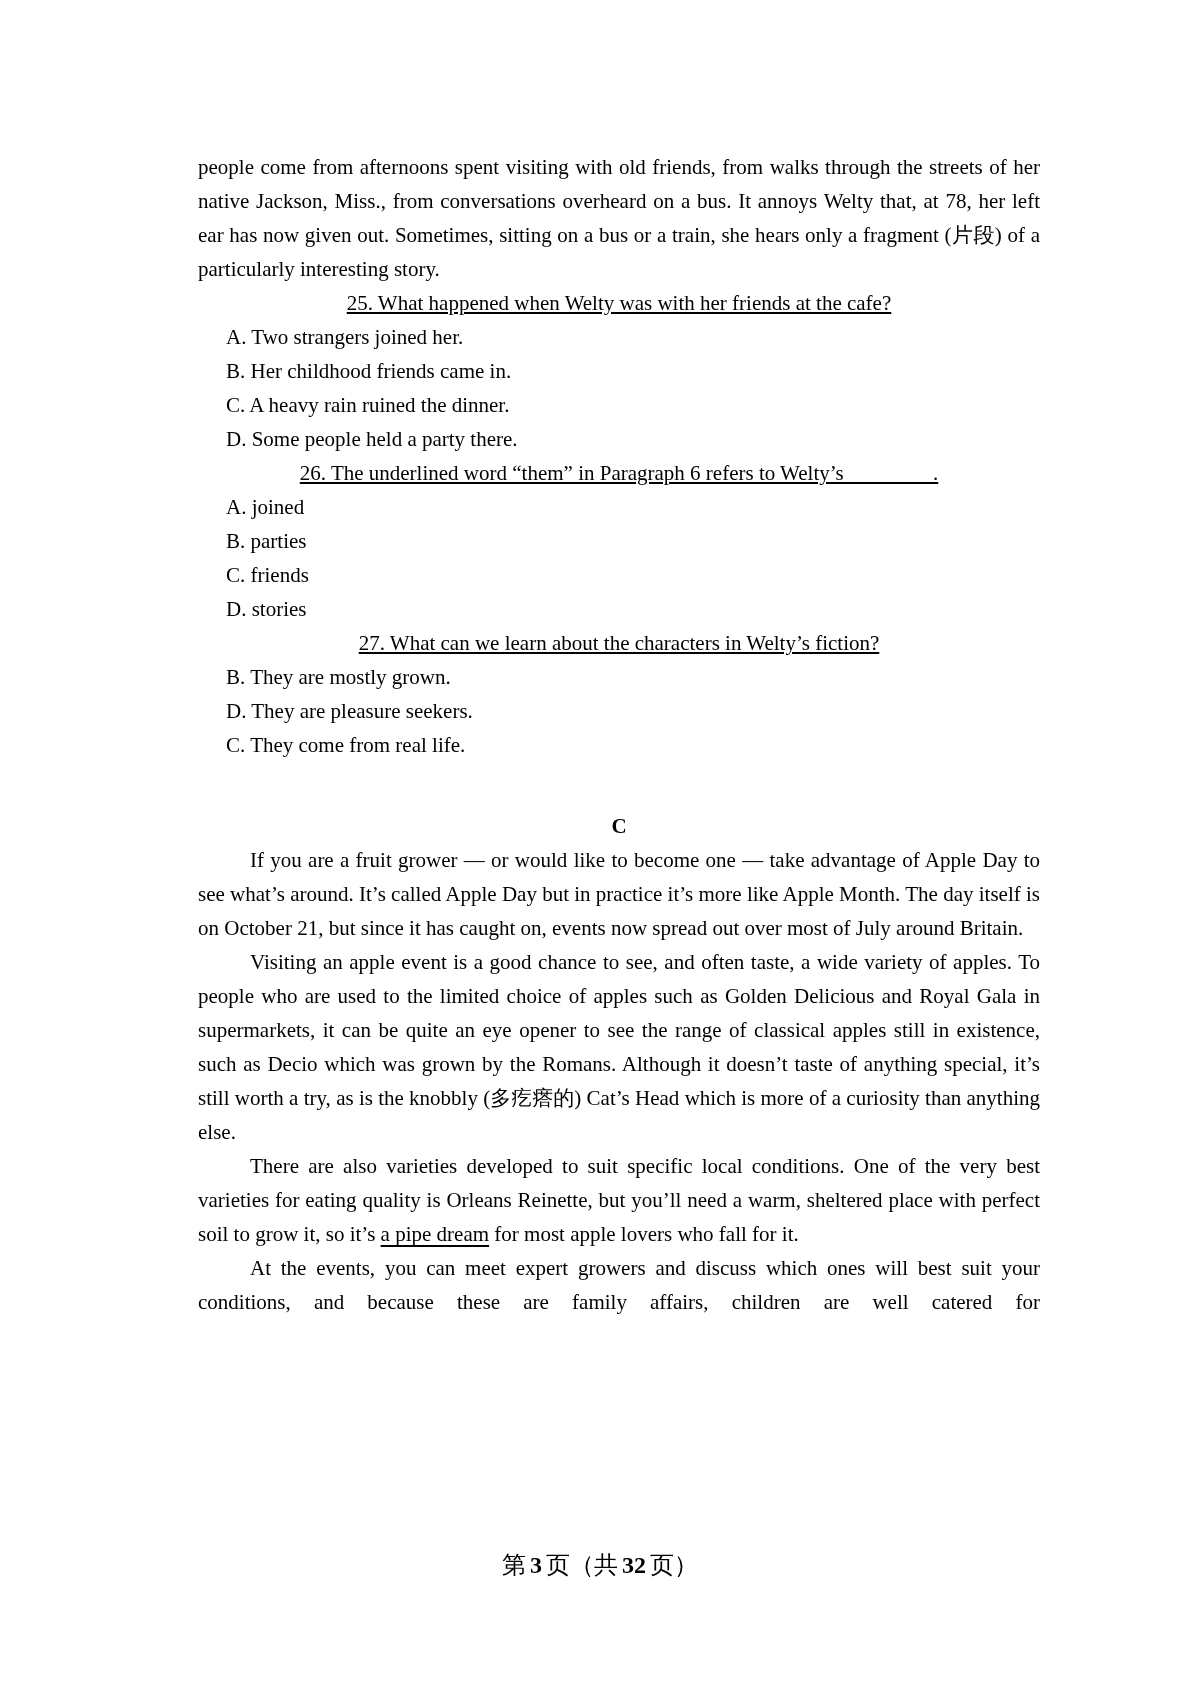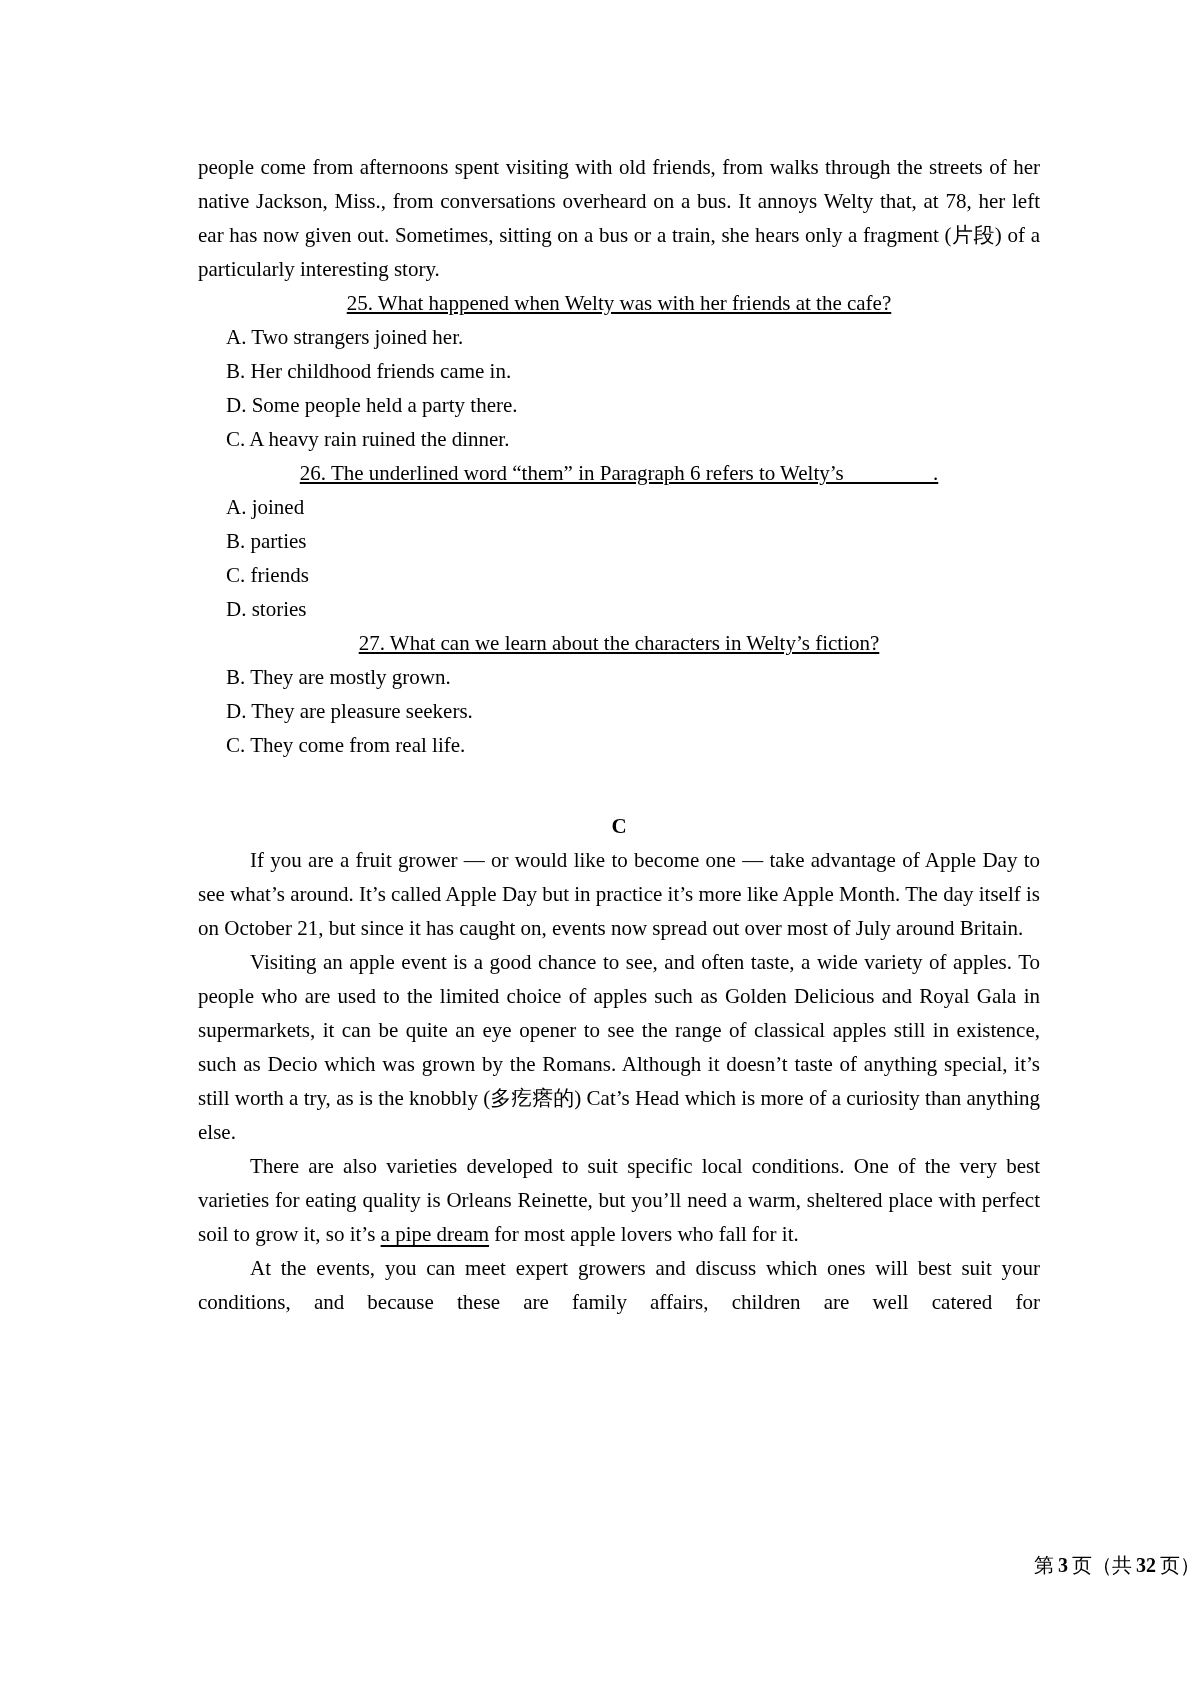--- a/index.html
+++ b/index.html
@@ -49,22 +49,22 @@
   .u {
     text-decoration: underline;
     text-underline-offset: 4px;
     font-family: Liberation Serif, serif;
   }
   .footer {
     position: absolute;
     top: 1552px;
     left: 0;
     width: 100%;
-    text-align: right;
-    font-size: 20px;
+    text-align: center;
+    font-size: 24px;
     line-height: 26px;
   }
   .footer .num {
     font-weight: 700;
     margin: 0 4px;
   }
 </style>
 </head>
 <body>
 
@@ -73,22 +73,22 @@
 
     <p class="para">people come from afternoons spent visiting with old friends, from walks through the streets of her native Jackson, Miss., from conversations overheard on a bus. It annoys Welty that, at 78, her left ear has now given out. Sometimes, sitting on a bus or a train, she hears only a fragment (片段) of a particularly interesting story.</p>
 
     <div>
       <p class="stem">25. What happened when Welty was with her friends at the cafe?</p>
       <div class="opt-row">
         <span class="opt w382">A. Two strangers joined her.</span>
         <span class="opt">B. Her childhood friends came in.</span>
       </div>
       <div class="opt-row">
+        <span class="opt w359">C. A heavy rain ruined the dinner.</span>
         <span class="opt">D. Some people held a party there.</span>
-        <span class="opt w359">C. A heavy rain ruined the dinner.</span>
       </div>
     </div>
 
     <div>
       <p class="stem">26. The underlined word “them” in Paragraph 6 refers to Welty’s ________.</p>
       <div class="opt-row">
         <span class="opt w186">A. joined</span>
         <span class="opt w171">B. parties</span>
         <span class="opt w171">C. friends</span>
         <span class="opt">D. stories</span>

